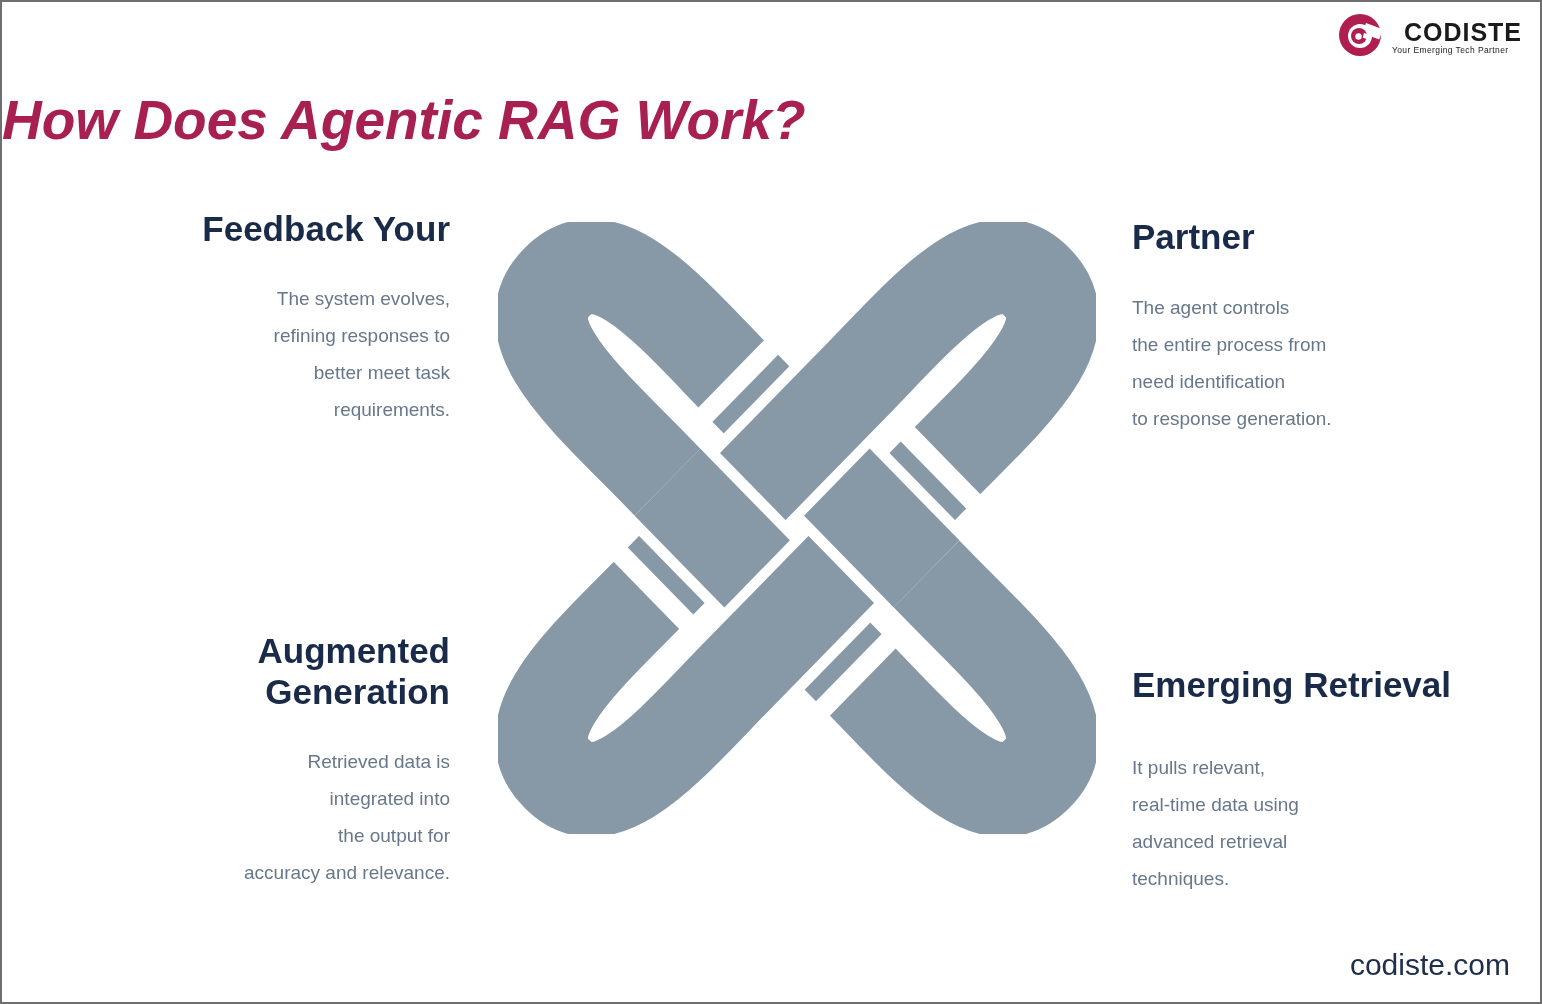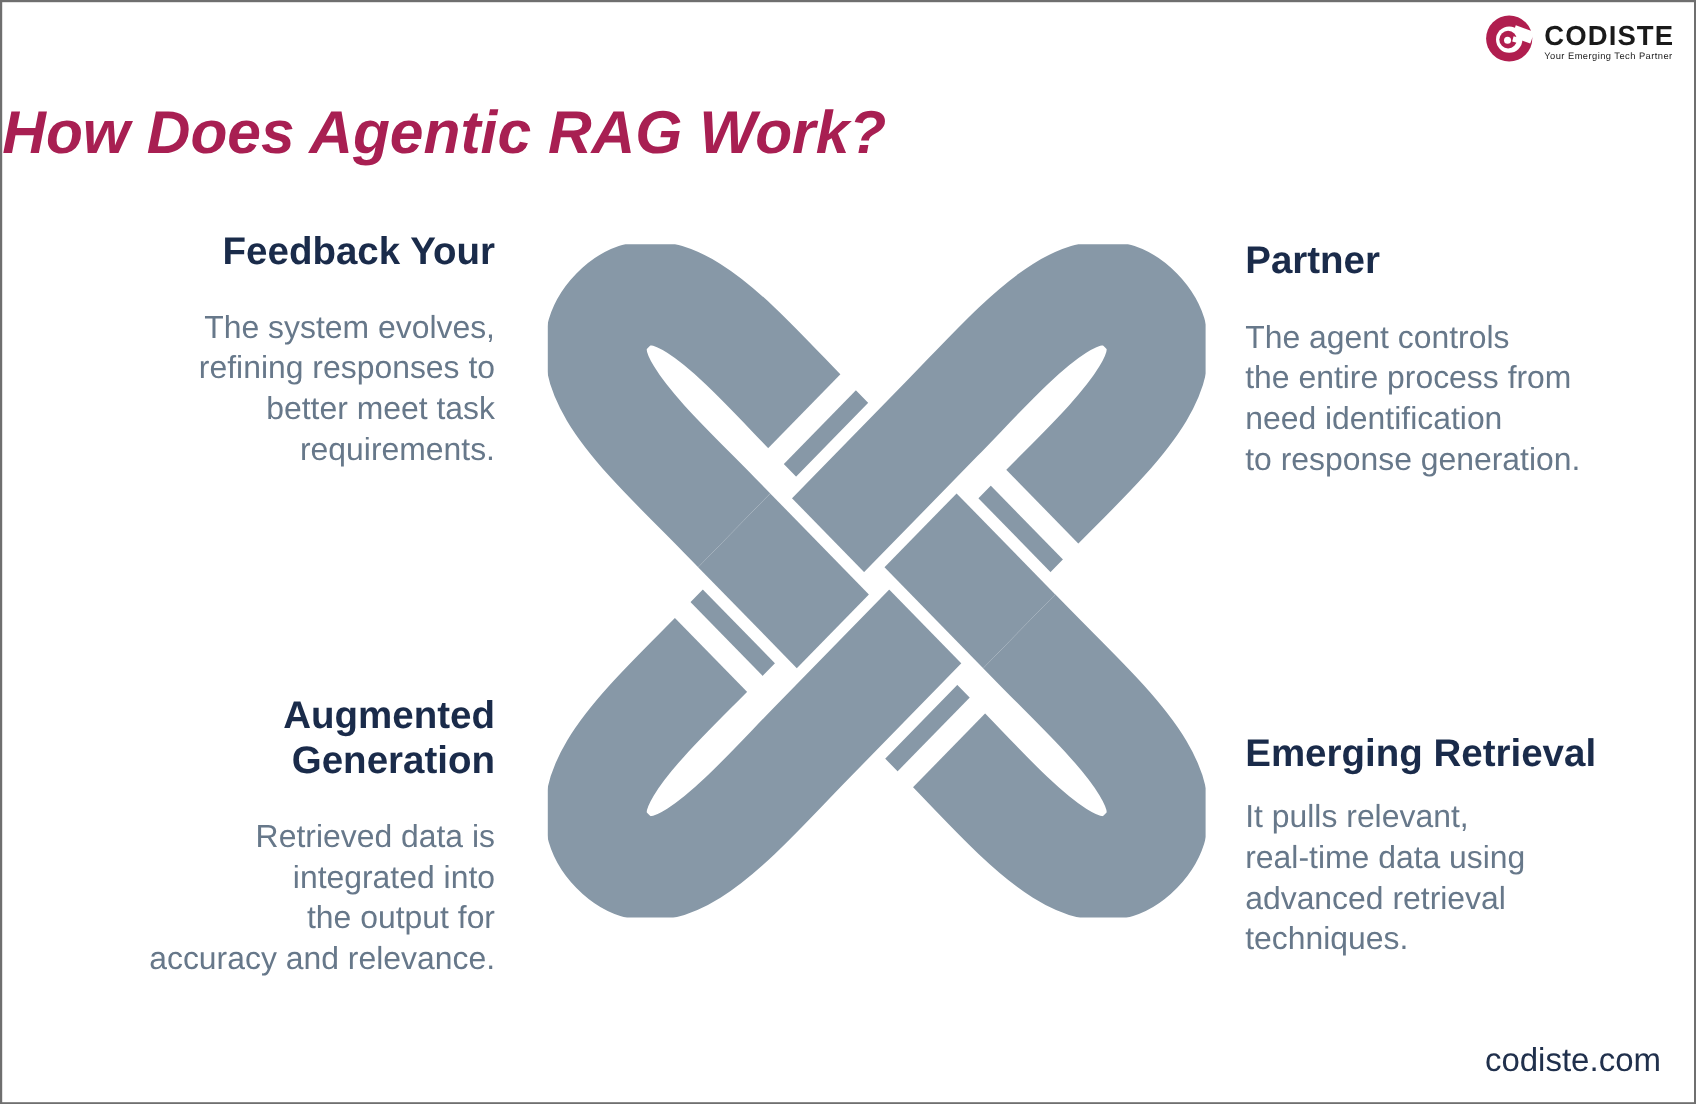--- a/index.html
+++ b/index.html
@@ -22,55 +22,55 @@
     font-family:"Liberation Sans",sans-serif;
     overflow:hidden;
   }
   .logo{
     position:absolute;top:10px;right:18px;
     display:flex;align-items:center;gap:9px;
   }
   .logo-text-block{display:flex;flex-direction:column;}
   .logo-brand{
     font-size:25px;font-weight:700;letter-spacing:1px;
-    color:var(--logo-black);line-height:26px;
+    color:var(--logo-black);line-height:26px;margin-left:12px;
   }
   .logo-tagline{
     font-size:8.5px;font-weight:400;letter-spacing:0.4px;
     color:var(--logo-black);line-height:10px;
   }
   .page-title{
     position:absolute;top:86px;left:0;width:100%;
     text-align:left;
     font-size:55px;font-weight:700;
     color:var(--accent);
     letter-spacing:0px;
     font-style:italic;
   }
   .section{position:absolute;}
   .section-heading{
     font-size:35px;font-weight:700;line-height:41px;
     color:var(--heading);
     white-space:pre-line;
   }
   .section-body{
-    font-size:29px;line-height:37px;
+    font-size:19px;line-height:37px;
     color:var(--body-text);
     white-space:pre-line;
   }
   .sec-right{text-align:right;}
   .sec-left{text-align:left;}
   #sec-feedback-loop{left:58px;top:206px;width:390px;}
   #sec-feedback-loop .section-body{margin-top:31px;}
   #sec-autonomy{left:1130px;top:214px;width:400px;}
   #sec-autonomy .section-body{margin-top:32px;}
   #sec-augmented-generation{left:58px;top:628px;width:390px;}
   #sec-augmented-generation .section-body{margin-top:31px;}
   #sec-dynamic-retrieval{left:1130px;top:662px;width:400px;}
-  #sec-dynamic-retrieval .section-body{margin-top:20px;}
+  #sec-dynamic-retrieval .section-body{margin-top:44px;}
   .knot-wrap{
     position:absolute;left:496px;top:220px;width:598px;height:612px;
   }
   .knot-ribbon{fill:none;stroke:var(--knot);stroke-width:93;}
   .knot-casing{fill:none;stroke:#FFFFFF;stroke-width:115;}
   .knot-seg-casing{fill:none;stroke:#FFFFFF;stroke-width:115;stroke-linecap:butt;}
   .knot-seg{fill:none;stroke:var(--knot);stroke-width:93;stroke-linecap:butt;}
   .knot-tick{fill:none;stroke:#FFFFFF;stroke-width:20;stroke-linecap:butt;}
   .footer{
     position:absolute;top:946px;right:30px;

